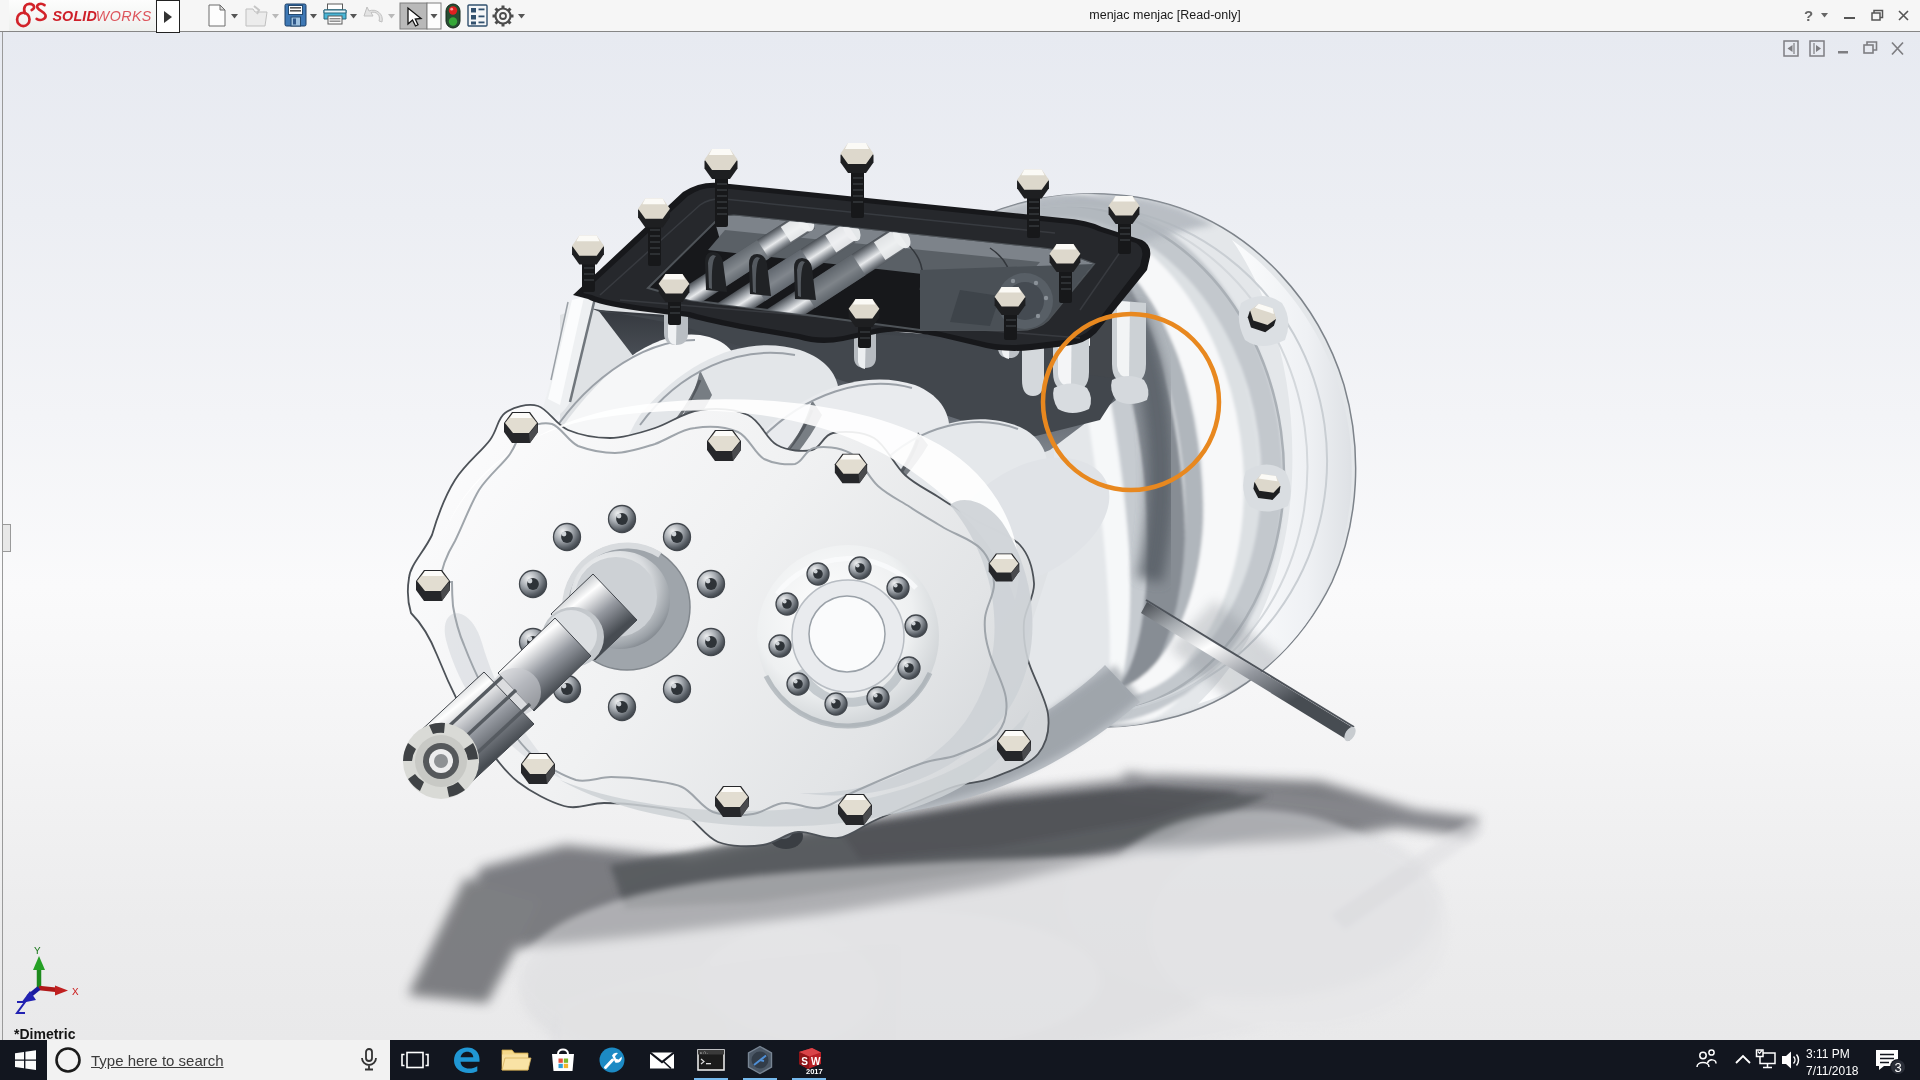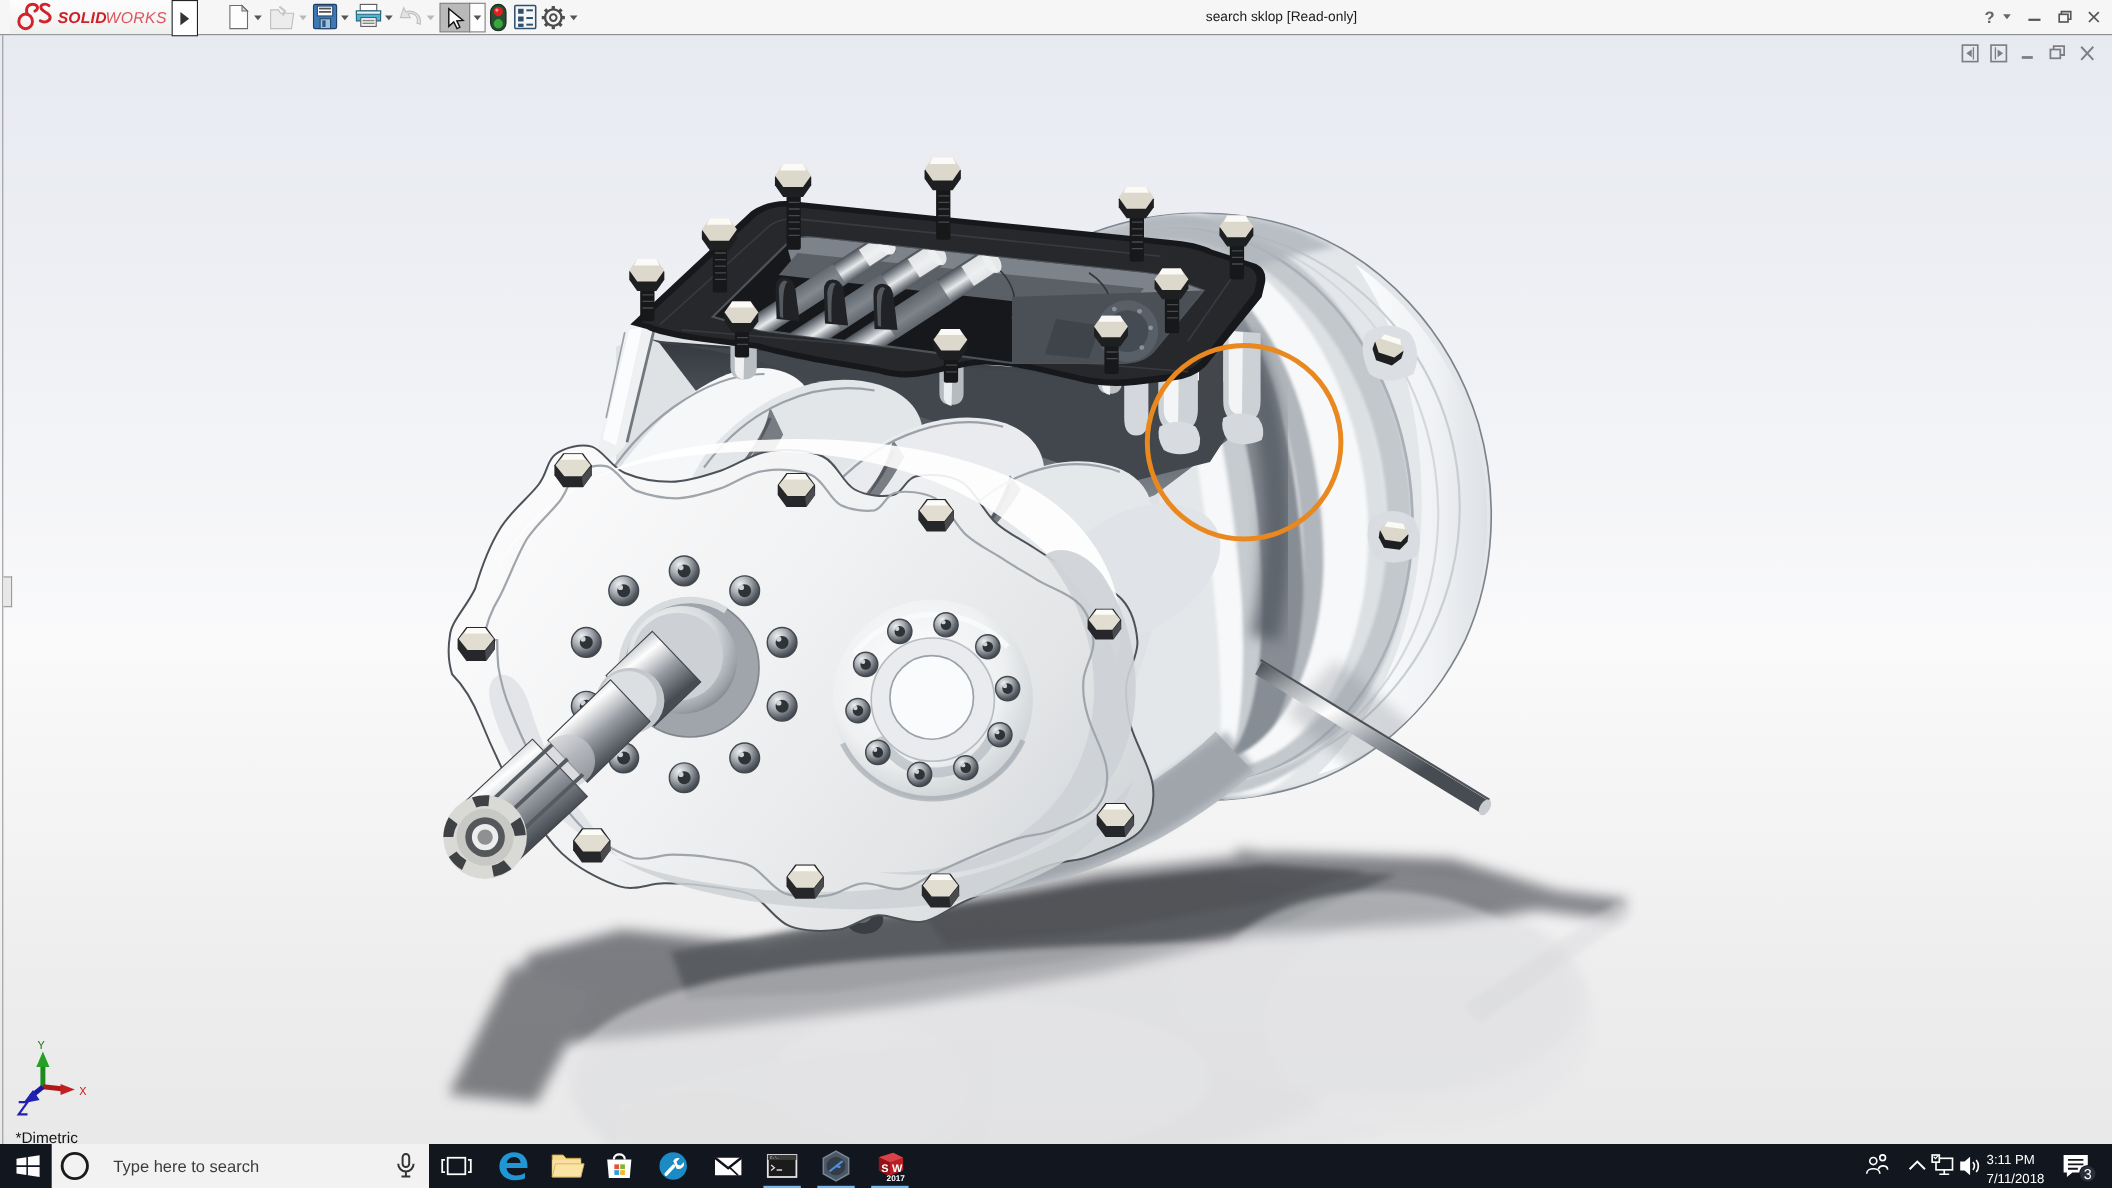--- a/index.html
+++ b/index.html
@@ -10,21 +10,21 @@
     display:flex;align-items:flex-end;}
   #flybtn{position:absolute;left:156px;top:0;width:22px;height:31px;background:#fff;border:1px solid #222;
     display:flex;align-items:center;justify-content:center;}
   #title{position:absolute;left:1000px;top:0;width:330px;height:31px;line-height:31px;text-align:center;
     font-size:12.5px;color:#1a1a1a;}
   .winbtns{position:absolute;top:0;right:8px;height:31px;display:flex;align-items:center;gap:14px;color:#444;}
   #viewport{position:absolute;top:32px;left:0;width:1920px;height:1008px;
     background:linear-gradient(180deg,#e7eaf1 0%,#eceef3 18%,#f3f4f7 38%,#fafafb 55%,#f4f4f5 70%,#ececed 88%,#e9e9ea 100%);}
   #vpborder{position:absolute;top:32px;left:2px;width:1px;height:1008px;background:#9a9a9a;z-index:5;}
   #modelsvg{position:absolute;top:0;left:0;z-index:2;}
-  #dimetric{position:absolute;left:14px;top:1026px;font-size:14px;font-weight:normal;color:#141414;z-index:6;}
+  #dimetric{position:absolute;left:14px;top:1026px;font-size:14px;font-weight:bold;color:#141414;z-index:6;}
   #taskbar{position:absolute;top:1040px;left:0;width:1920px;height:40px;background:#12161f;z-index:40;display:flex;align-items:center;}
   #searchbox{position:absolute;left:47px;top:1040px;width:343px;height:40px;background:#f2f2f2;display:flex;align-items:center;z-index:41;}
   #searchbox span{color:#3c3c3c;font-size:15px;margin-left:14px;}
   .tbicon{position:absolute;top:1040px;width:48px;height:40px;display:flex;align-items:center;justify-content:center;z-index:41;}
   .underline{position:absolute;top:1078px;height:2px;background:#76b9ed;z-index:42;}
   #clock{color:#fff;font-size:12px;text-align:left;line-height:1.45;}
 </style>
 </head>
 <body>
 <div id="viewport"></div>
@@ -712,21 +712,21 @@
             <line x1="7" y1="0" x2="10.5" y2="0"></line>
           <line x1="5" y1="-5" x2="7.5" y2="-7.5"></line>
             <line x1="-5" y1="5" x2="-7.5" y2="7.5"></line>
           <line x1="5" y1="5" x2="7.5" y2="7.5"></line>
             <line x1="-5" y1="-5" x2="-7.5" y2="-7.5"></line>
         </g>
       </g>
     </g>
     <path d="M518,14 l7,0 l-3.5,4.5 Z" fill="#555"></path>
   </svg>
-  <div id="title">search sklop [Read-only]</div>
+  <div id="title">menjac menjac [Read-only]</div>
   <svg class="winbtns" width="120" height="31" viewBox="0 0 120 31" style="position:absolute;right:4px;top:0;">
     <text x="8" y="21" font-size="15" font-weight="bold" fill="#666">?</text>
     <path d="M25,13 l7,0 l-3.5,4.5 Z" fill="#666"></path>
     <rect x="48" y="17" width="11" height="2" fill="#555"></rect>
     <g fill="none" stroke="#555" stroke-width="1.5">
       <rect x="76" y="13" width="8" height="7"></rect>
       <path d="M78,13 L78,10.5 L86.5,10.5 L86.5,17.5 L84,17.5"></path>
     </g>
     <path d="M103,11 l9,9 M112,11 l-9,9" stroke="#555" stroke-width="1.6"></path>
   </svg>
@@ -737,21 +737,21 @@
     <path d="M13,13.3 L22,12 L22,19.4 L13,19.4 Z"></path>
     <path d="M23.4,11.8 L34,10.3 L34,19.4 L23.4,19.4 Z"></path>
     <path d="M13,20.8 L22,20.8 L22,28.2 L13,26.9 Z"></path>
     <path d="M23.4,20.8 L34,20.8 L34,29.9 L23.4,28.4 Z"></path>
   </g>
 </svg>
 <div id="searchbox">
   <svg width="34" height="34" viewBox="0 0 34 34" style="margin-left:4px;">
     <circle cx="17" cy="17" r="11.5" fill="none" stroke="#1b1b1b" stroke-width="2.6"></circle>
   </svg>
-  <span style="margin-left:18px;">Type here to search</span>
+  <span style="margin-left:6px;text-decoration:underline;">Type here to search</span>
   <svg width="18" height="24" viewBox="0 0 18 24" style="margin-left:auto;margin-right:12px;">
     <rect x="6" y="1" width="6" height="12" rx="3" fill="none" stroke="#333" stroke-width="1.8"></rect>
     <path d="M2,10 a7,7 0 0 0 14,0 M9,17 L9,21 M5,21.5 L13,21.5" fill="none" stroke="#333" stroke-width="1.8"></path>
   </svg>
 </div>
 
 <svg class="tbicon" style="left:391px;" width="48" height="40" viewBox="0 0 48 40">
   <g fill="none" stroke="#fff" stroke-width="1.6">
     <rect x="16" y="12.5" width="16" height="15"></rect>
     <path d="M13.5,14.5 L11,14.5 L11,25.5 L13.5,25.5"></path>

